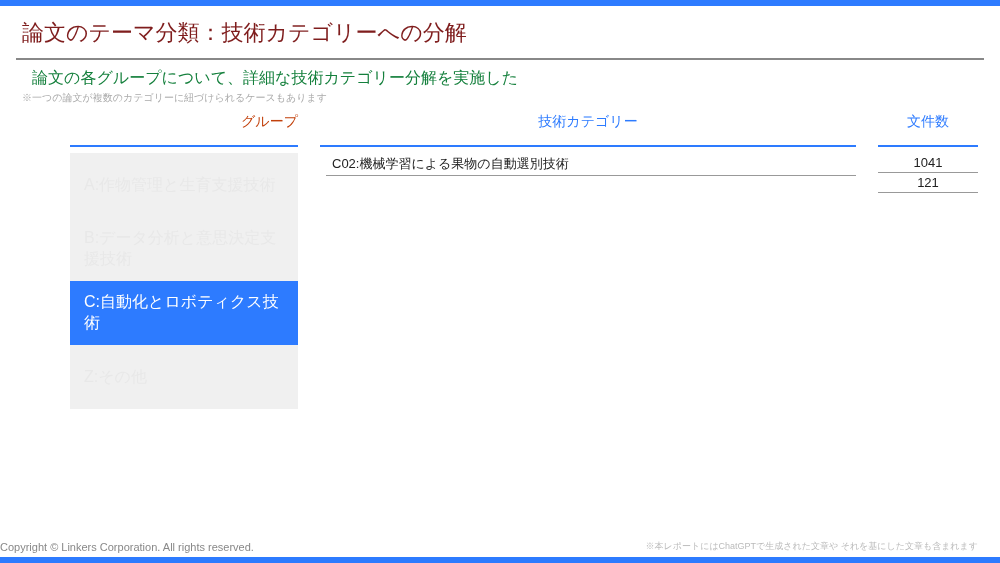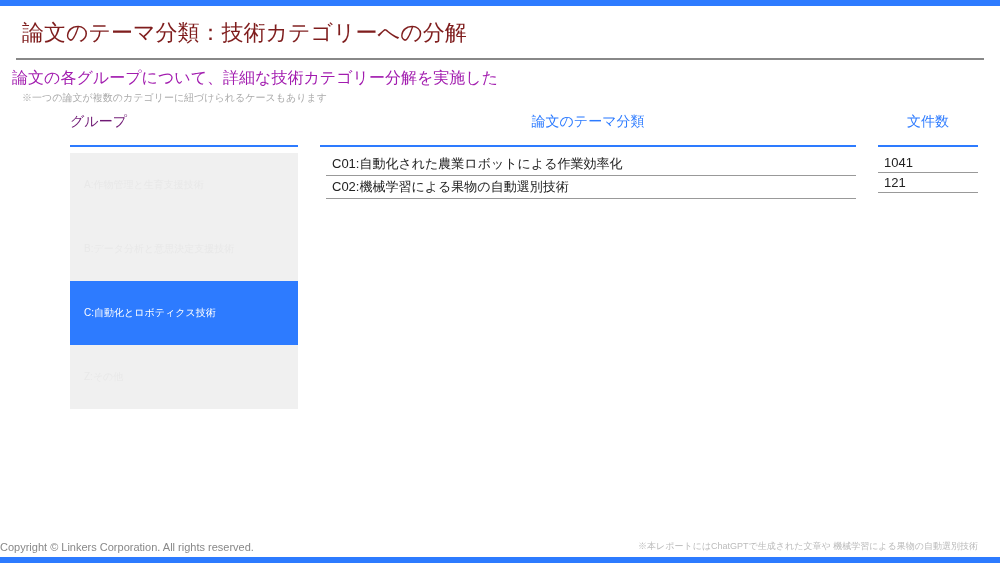--- a/index.html
+++ b/index.html
@@ -1,53 +1,53 @@
 <!DOCTYPE html>
 <html><head>
 <meta charset="utf-8">
 <style>
   * { margin: 0; padding: 0; box-sizing: border-box; }
   html, body { width: 1000px; height: 563px; font-family: "Yu Gothic", "Meiryo", sans-serif; background: #fff; position: relative; overflow: hidden; }
   .top-bar { height: 6px; background: #2d7bff; width: 100%; }
   .title { font-size: 22px; color: #7f1d1d; padding: 12px 0 10px 22px; font-weight: 400; }
   .title-underline { height: 2px; background: #888; margin: 0 16px 8px 16px; }
-  .subtitle { font-size: 16px; color: #a21caf; padding: 0 0 2px 12px; }
+  .subtitle { font-size: 16px; color: #15803d; padding: 0 0 2px 32px; }
   .note { font-size: 10px; color: #aaa; padding: 0 0 8px 22px; }
   .content { display: flex; padding: 0 22px; gap: 28px; }
   .headers { display: flex; padding: 0 22px; margin-bottom: 6px; }
-  .col-group-head { width: 228px; text-align: left; color: #701a75; font-size: 14px; border-bottom: 2px solid #2d7bff; padding-bottom: 8px; margin-left: 48px; }
+  .col-group-head { width: 228px; text-align: right; color: #c2410c; font-size: 14px; border-bottom: 2px solid #2d7bff; padding-bottom: 8px; margin-left: 48px; }
   .col-cat-head { flex: 1; text-align: center; color: #2d7bff; font-size: 14px; border-bottom: 2px solid #2d7bff; padding-bottom: 2px; margin: 0 22px; }
   .col-count-head { width: 100px; text-align: center; color: #2d7bff; font-size: 14px; border-bottom: 2px solid #2d7bff; padding-bottom: 14px; }
   .sidebar { width: 228px; margin-left: 48px; }
-  .tab { height: 64px; display: flex; align-items: center; padding: 14px 14px; font-size: 10px; cursor: pointer; }
+  .tab { height: 64px; display: flex; align-items: center; padding: 14px 14px; font-size: 16px; cursor: pointer; }
   .tab.inactive { background: #f0f0f0; color: #e8e8e8; }
   .tab.active { background: #2d7bff; color: #fff; }
   .main { flex: 1; display: flex; flex-direction: column; }
   .row-area { display: flex; gap: 22px; }
   .cat-col { flex: 1; }
   .count-col { width: 100px; }
   .cat-row { font-size: 13px; color: #222; padding: 2px 6px; border-bottom: 1px solid #999; }
-  .count-row { font-size: 13px; color: #222; padding: 2px 6px; border-bottom: 1px solid #999; text-align: left; }
+  .count-row { font-size: 13px; color: #222; padding: 2px 6px; border-bottom: 1px solid #999; text-align: center; }
   .footer { position: absolute; left: 0; bottom: 0; width: 100%; }
   .footer-text { text-align: left; font-size: 11px; color: #888; padding-bottom: 4px; }
   .footer-disclaimer { position: absolute; right: 22px; bottom: 10px; font-size: 9px; color: #bbb; }
   .footer-bar { height: 6px; background: #2d7bff; width: 100%; }
 </style>
 </head>
 <body>
 
 <div class="top-bar"></div>
 <div class="title">論文のテーマ分類：技術カテゴリーへの分解</div>
 <div class="title-underline"></div>
 <div class="subtitle">論文の各グループについて、詳細な技術カテゴリー分解を実施した</div>
 <div class="note">※一つの論文が複数のカテゴリーに紐づけられるケースもあります</div>
 
 <div class="headers">
   <div class="col-group-head">グループ</div>
-  <div class="col-cat-head">論文のテーマ分類</div>
+  <div class="col-cat-head">技術カテゴリー</div>
   <div class="col-count-head">文件数</div>
 </div>
 
 <div class="content">
   <div class="sidebar">
     <div class="tab inactive">
         <span>A:作物管理と生育支援技術</span>
       </div>
     <div class="tab inactive">
         <span>B:データ分析と意思決定支援技術</span>
@@ -55,28 +55,27 @@
     <div class="tab active">
         <span>C:自動化とロボティクス技術</span>
       </div>
     <div class="tab inactive">
         <span>Z:その他</span>
       </div>
   </div>
   <div class="main">
     <div class="row-area">
       <div class="cat-col">
-        <div class="cat-row">C01:自動化された農業ロボットによる作業効率化</div>
         <div class="cat-row">C02:機械学習による果物の自動選別技術</div>
       </div>
       <div class="count-col">
         <div class="count-row">1041</div>
         <div class="count-row">121</div>
       </div>
     </div>
   </div>
 </div>
 
 <div class="footer">
   <div class="footer-text">Copyright © Linkers Corporation. All rights reserved.</div>
-  <div class="footer-disclaimer">※本レポートにはChatGPTで生成された文章や 機械学習による果物の自動選別技術</div>
+  <div class="footer-disclaimer">※本レポートにはChatGPTで生成された文章や それを基にした文章も含まれます</div>
   <div class="footer-bar"></div>
 </div>
 
 </body></html>

